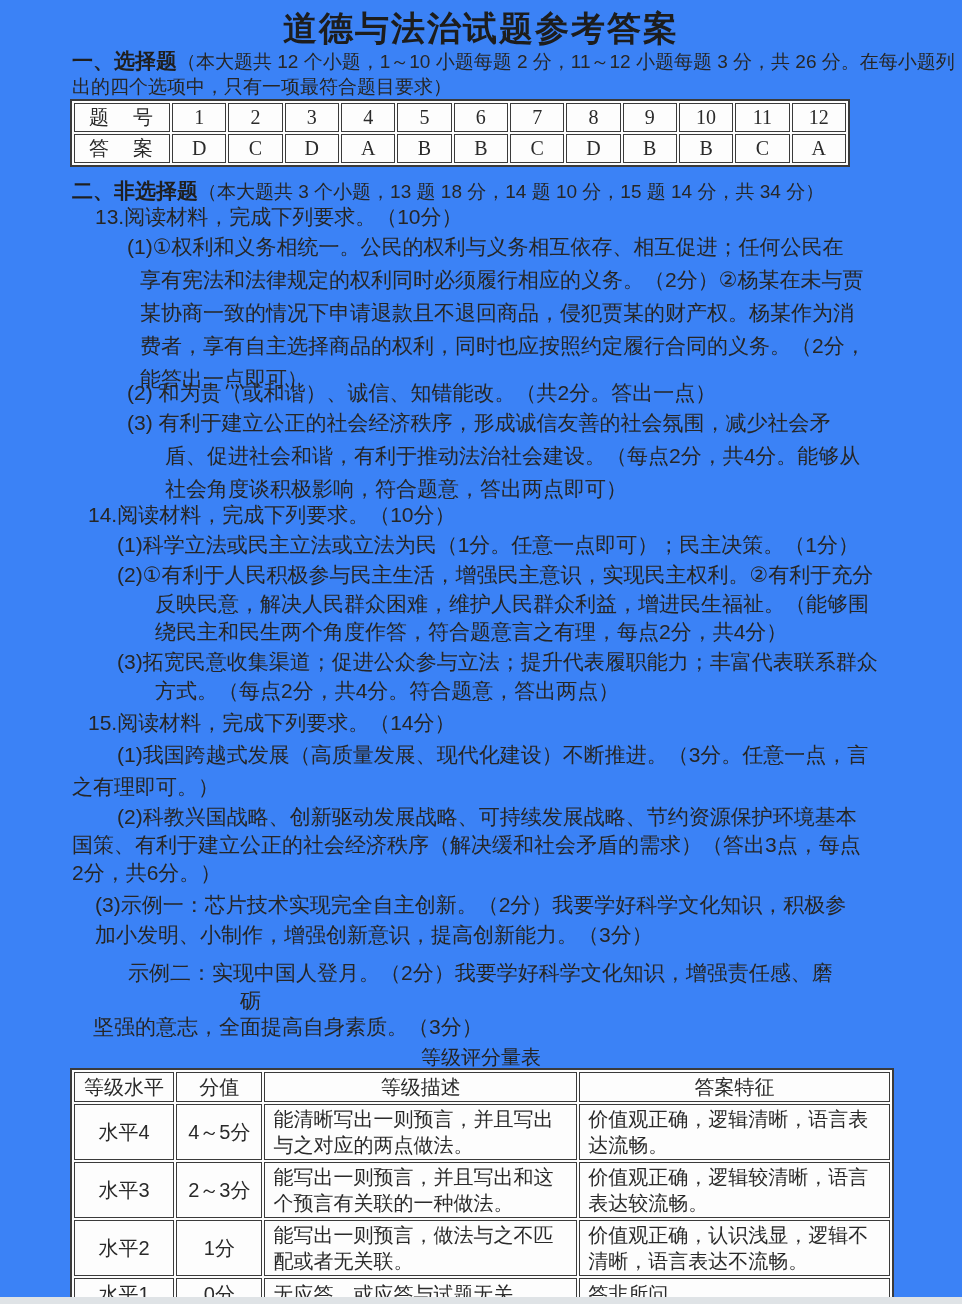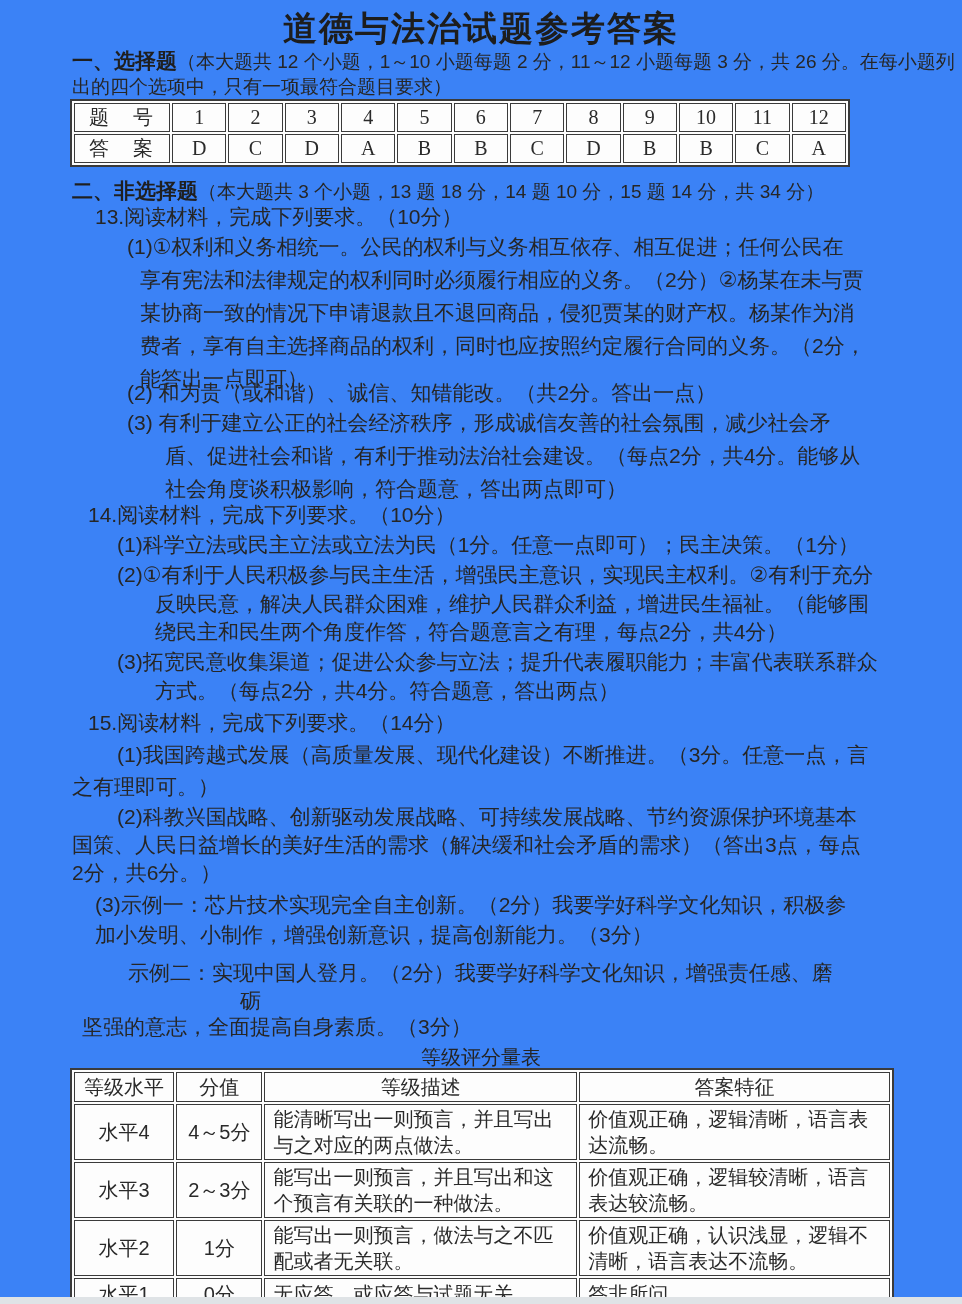--- a/index.html
+++ b/index.html
@@ -140,27 +140,27 @@
     <div class="ln" style="left:155px;top:621px;">绕民主和民生两个角度作答，符合题意言之有理，每点2分，共4分）</div>
     <div class="ln" style="left:117px;top:651px;">(3)拓宽民意收集渠道；促进公众参与立法；提升代表履职能力；丰富代表联系群众</div>
     <div class="ln" style="left:155px;top:680px;">方式。（每点2分，共4分。符合题意，答出两点）</div>
   </div>
 
   <div>
     <div class="ln" style="left:88px;top:712px;">15.阅读材料，完成下列要求。（14分）</div>
     <div class="ln" style="left:117px;top:744px;">(1)我国跨越式发展（高质量发展、现代化建设）不断推进。（3分。任意一点，言</div>
     <div class="ln" style="left:72px;top:776px;">之有理即可。）</div>
     <div class="ln" style="left:117px;top:806px;">(2)科教兴国战略、创新驱动发展战略、可持续发展战略、节约资源保护环境基本</div>
-    <div class="ln" style="left:72px;top:834px;">国策、人民日益增长的美好生活的需求（解决缓和社会矛盾的需求）（答出3点，每点</div>
+    <div class="ln" style="left:72px;top:834px;">国策、有利于建立公正的社会经济秩序（解决缓和社会矛盾的需求）（答出3点，每点</div>
     <div class="ln" style="left:72px;top:862px;">2分，共6分。）</div>
     <div class="ln" style="left:95px;top:894px;">(3)示例一：芯片技术实现完全自主创新。（2分）我要学好科学文化知识，积极参</div>
     <div class="ln" style="left:95px;top:924px;">加小发明、小制作，增强创新意识，提高创新能力。（3分）</div>
     <div class="ln" style="left:128px;top:962px;">示例二：实现中国人登月。（2分）我要学好科学文化知识，增强责任感、磨</div>
     <div class="ln" style="left:240px;top:990px;">砺</div>
-    <div class="ln" style="left:82px;top:1016px;">坚强的意志，全面提高自身素质。（3分）</div>
+    <div class="ln" style="left:93px;top:1016px;">坚强的意志，全面提高自身素质。（3分）</div>
   </div>
 
   <div class="rubric-title">等级评分量表</div>
 
   <table class="rub">
     <colgroup>
       <col style="width:100px;">
         <col style="width:86px;">
         <col style="width:312px;">
         <col style="width:310px;">

